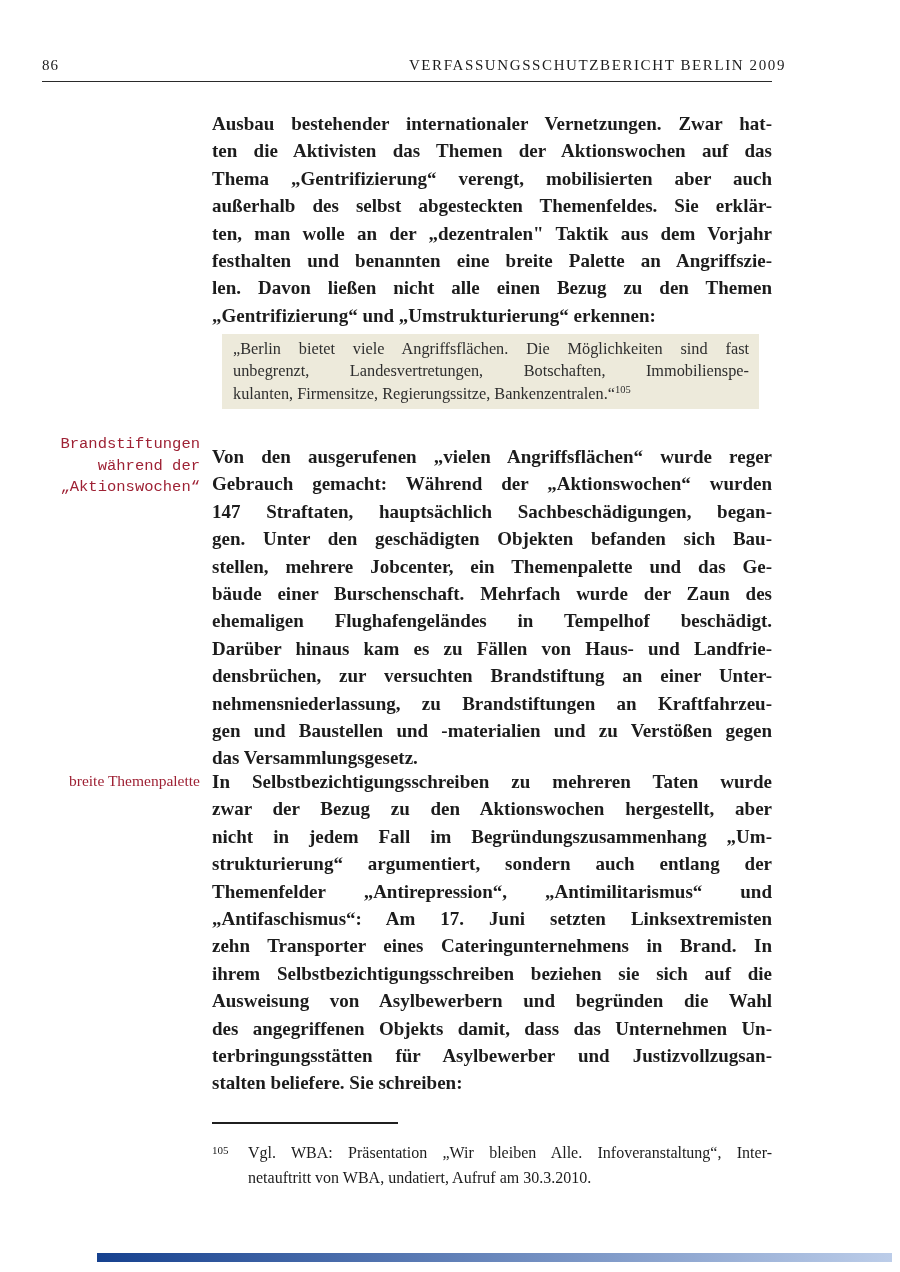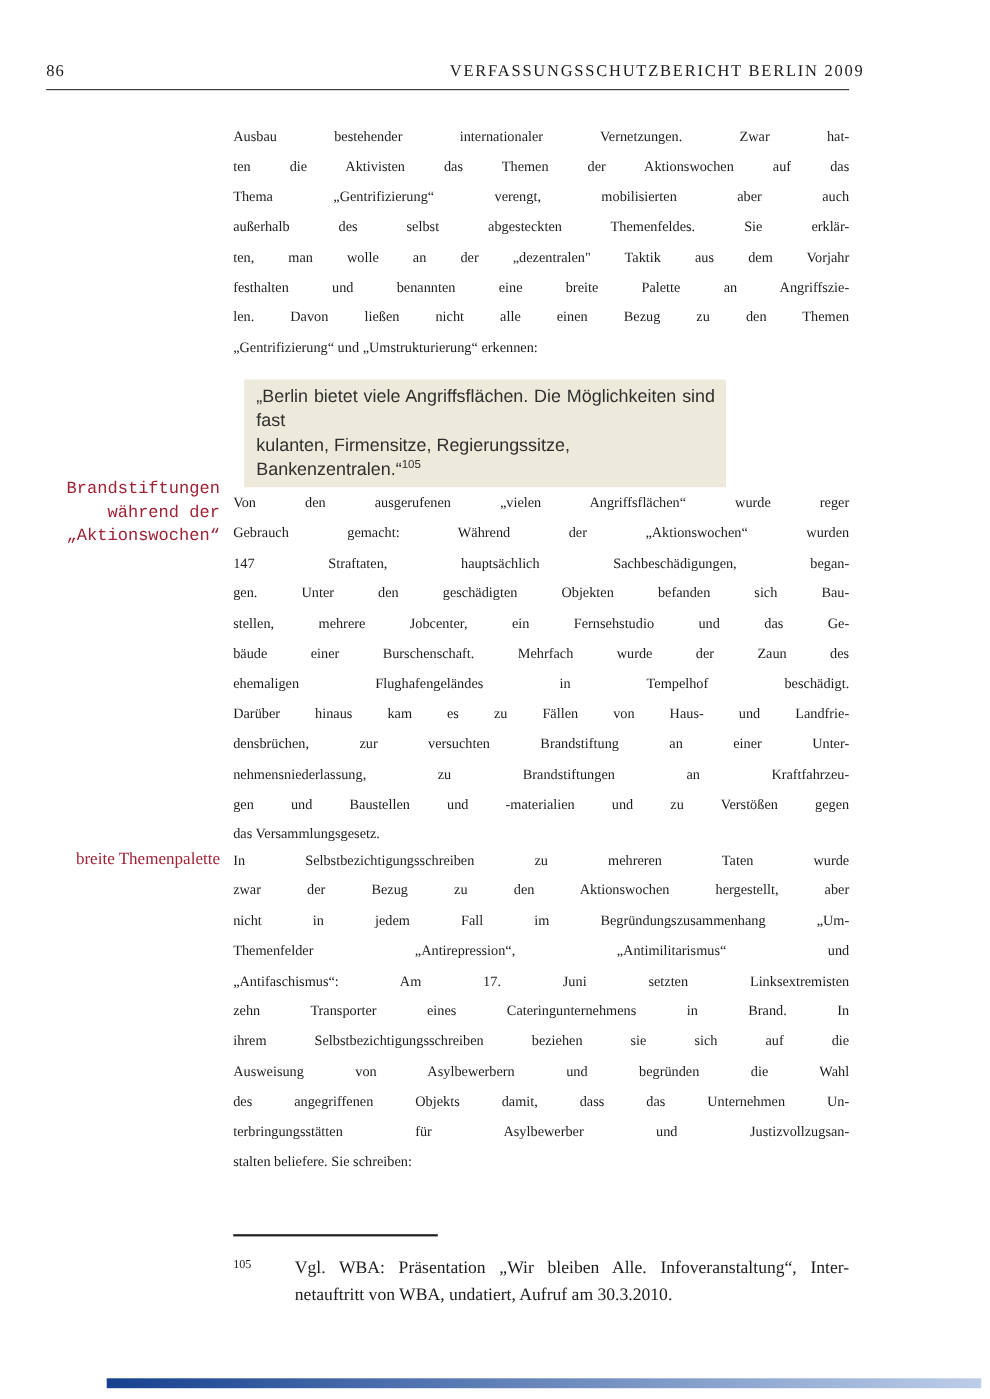--- a/index.html
+++ b/index.html
@@ -13,42 +13,42 @@
   html,body{width:900px;height:1272px;}
   body{background:#ffffff;font-family:"Liberation Serif","DejaVu Serif",serif;color:var(--ink);}
   .page{position:relative;width:900px;height:1272px;background:#fff;overflow:hidden;border-radius:10px;}
 
   
   .pageno{position:absolute;left:42px;top:57px;font-size:15px;letter-spacing:1px;}
   .runhead{position:absolute;right:114px;top:57px;font-size:15px;letter-spacing:1.6px;white-space:nowrap;}
   .headrule{position:absolute;left:42px;right:128px;top:81px;border-top:1.6px solid #2a2a2a;}
 
   
-  .para{position:absolute;left:212px;width:560px;font-size:13px;line-height:27.4px;}
+  .para{position:absolute;left:212px;width:560px;font-size:19px;line-height:27.4px;font-weight:bold;}
   .para .tline{text-align:justify;text-align-last:justify;}
   .para .tline-end{text-align-last:left;}
 
   
-  .quote{position:absolute;left:222px;top:345px;width:438px;background:var(--quote-bg);
-         font-family:Liberation Sans, sans-serif;font-size:16.3px;
+  .quote{position:absolute;left:222px;top:334px;width:537px;background:var(--quote-bg);
+         font-family:Liberation Serif, serif;font-size:16.3px;
          line-height:22.4px;color:#2e2e2e;padding:4px 10px 4px 11px;}
   .quote .tline{text-align:justify;text-align-last:justify;}
   .quote .tline-end{text-align:left;}
   .quote sup{font-size:10.5px;vertical-align:super;line-height:0;}
 
   
   .margin-note{position:absolute;left:42px;width:158px;color:var(--red);
                font-size:15.5px;line-height:21.5px;text-align:right;}
   .margin-note .tline,.margin-note .tline-end{text-align:right;text-align-last:right;font-family:Liberation Mono, monospace;}
 
   
   .fnrule{position:absolute;left:212px;top:1122px;width:186px;border-top:2px solid #1f1f1f;}
   .footnote{position:absolute;left:212px;top:1141px;width:560px;font-size:16px;line-height:24.5px;}
   .footnote .fn-num{position:absolute;left:0;top:-3px;font-size:11px;}
-  .footnote .fn-body{margin-left:56px;}
+  .footnote .fn-body{margin-left:36px;}
   .footnote .fn-line1{text-align:justify;text-align-last:justify;}
   .footnote .fn-line2{text-align:left;}
 
   
   .footer-bar{position:absolute;left:97px;top:1253px;width:795px;height:9px;
               background:linear-gradient(to right,var(--bar-l),var(--bar-r));}
 </style>
 </head>
 <body>
 
@@ -64,50 +64,52 @@
       <div class="tline">Thema „Gentrifizierung“ verengt, mobilisierten aber auch</div>
       <div class="tline">außerhalb des selbst abgesteckten Themenfeldes. Sie erklär-</div>
       <div class="tline">ten, man wolle an der „dezentralen" Taktik aus dem Vorjahr</div>
       <div class="tline">festhalten und benannten eine breite Palette an Angriffszie-</div>
       <div class="tline">len. Davon ließen nicht alle einen Bezug zu den Themen</div>
       <div class="tline tline-end">„Gentrifizierung“ und „Umstrukturierung“ erkennen:</div>
     </div>
 
   <div class="quote">
     <div class="tline">„Berlin bietet viele Angriffsflächen. Die Möglichkeiten sind fast</div>
+    <div class="tline">unbegrenzt, Landesvertretungen, Botschaften, Immobilienspe-</div>
     <div class="tline-end"><span>kulanten, Firmensitze, Regierungssitze, Bankenzentralen.“</span><sup>105</sup></div>
   </div>
 
   <div class="margin-note" style="top:434px">
       <div class="tline">Brandstiftungen</div>
       <div class="tline">während der</div>
       <div class="tline tline-end">„Aktionswochen“</div>
     </div>
 
   <div class="para" style="top:443px">
       <div class="tline">Von den ausgerufenen „vielen Angriffsflächen“ wurde reger</div>
       <div class="tline">Gebrauch gemacht: Während der „Aktionswochen“ wurden</div>
       <div class="tline">147 Straftaten, hauptsächlich Sachbeschädigungen, began-</div>
       <div class="tline">gen. Unter den geschädigten Objekten befanden sich Bau-</div>
-      <div class="tline">stellen, mehrere Jobcenter, ein Fernsehstudio und das Ge-</div>
+      <div class="tline">stellen, mehrere Jobcenter, ein Themenpalette und das Ge-</div>
       <div class="tline">bäude einer Burschenschaft. Mehrfach wurde der Zaun des</div>
       <div class="tline">ehemaligen Flughafengeländes in Tempelhof beschädigt.</div>
       <div class="tline">Darüber hinaus kam es zu Fällen von Haus- und Landfrie-</div>
       <div class="tline">densbrüchen, zur versuchten Brandstiftung an einer Unter-</div>
       <div class="tline">nehmensniederlassung, zu Brandstiftungen an Kraftfahrzeu-</div>
       <div class="tline">gen und Baustellen und -materialien und zu Verstößen gegen</div>
       <div class="tline tline-end">das Versammlungsgesetz.</div>
     </div>
 
   <div class="margin-note" style="top:770px">breite Themenpalette</div>
 
   <div class="para" style="top:768px">
       <div class="tline">In Selbstbezichtigungsschreiben zu mehreren Taten wurde</div>
       <div class="tline">zwar der Bezug zu den Aktionswochen hergestellt, aber</div>
       <div class="tline">nicht in jedem Fall im Begründungszusammenhang „Um-</div>
+      <div class="tline">strukturierung“ argumentiert, sondern auch entlang der</div>
       <div class="tline">Themenfelder „Antirepression“, „Antimilitarismus“ und</div>
       <div class="tline">„Antifaschismus“: Am 17. Juni setzten Linksextremisten</div>
       <div class="tline">zehn Transporter eines Cateringunternehmens in Brand. In</div>
       <div class="tline">ihrem Selbstbezichtigungsschreiben beziehen sie sich auf die</div>
       <div class="tline">Ausweisung von Asylbewerbern und begründen die Wahl</div>
       <div class="tline">des angegriffenen Objekts damit, dass das Unternehmen Un-</div>
       <div class="tline">terbringungsstätten für Asylbewerber und Justizvollzugsan-</div>
       <div class="tline tline-end">stalten beliefere. Sie schreiben:</div>
     </div>
 

